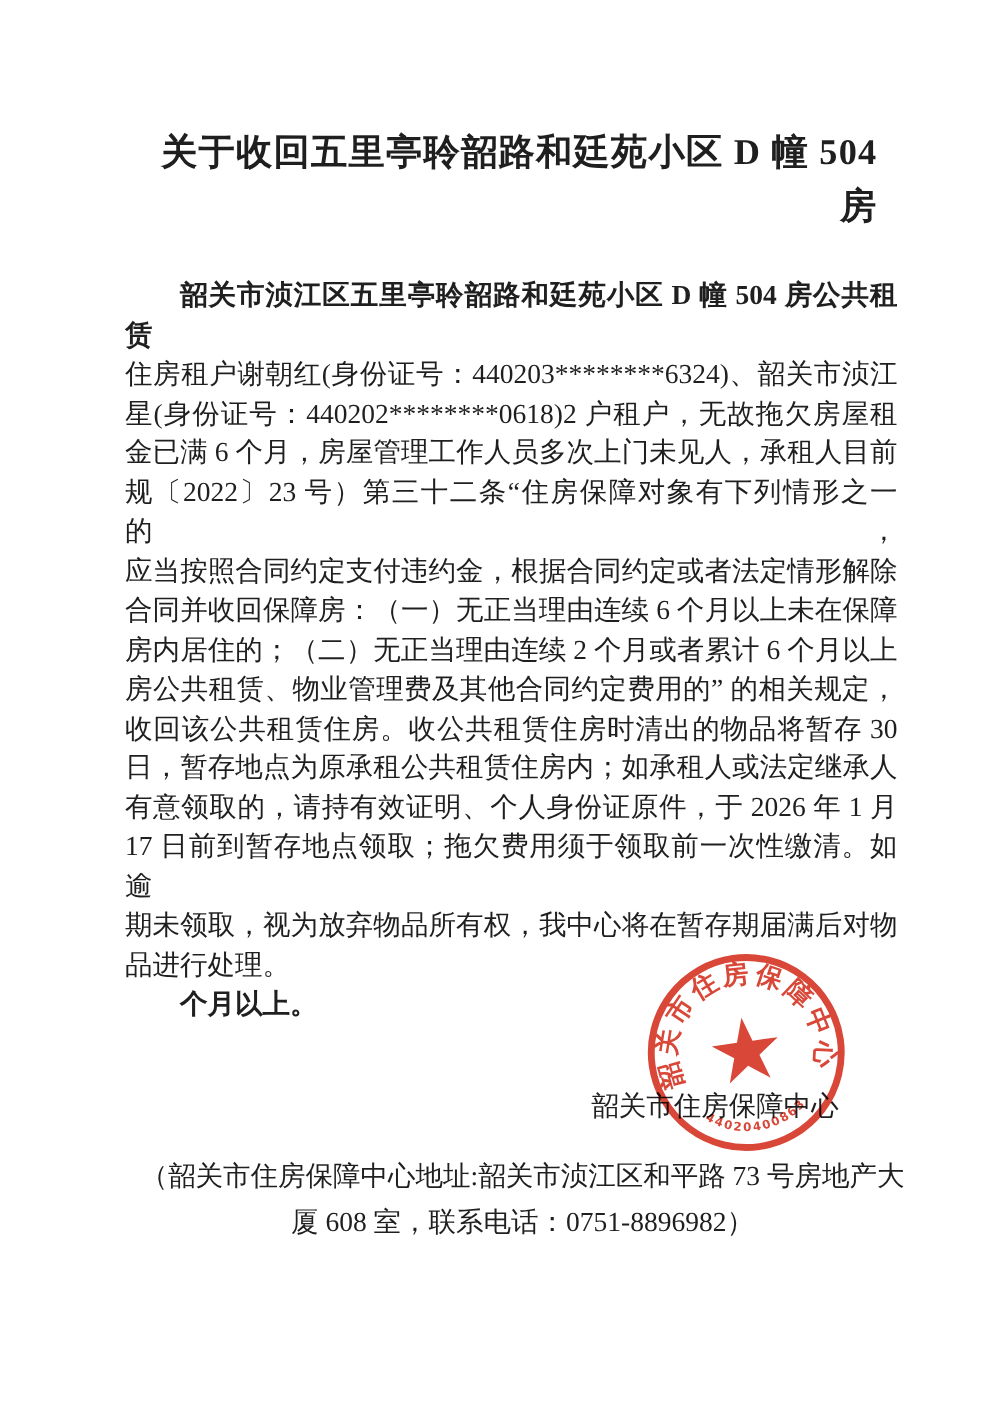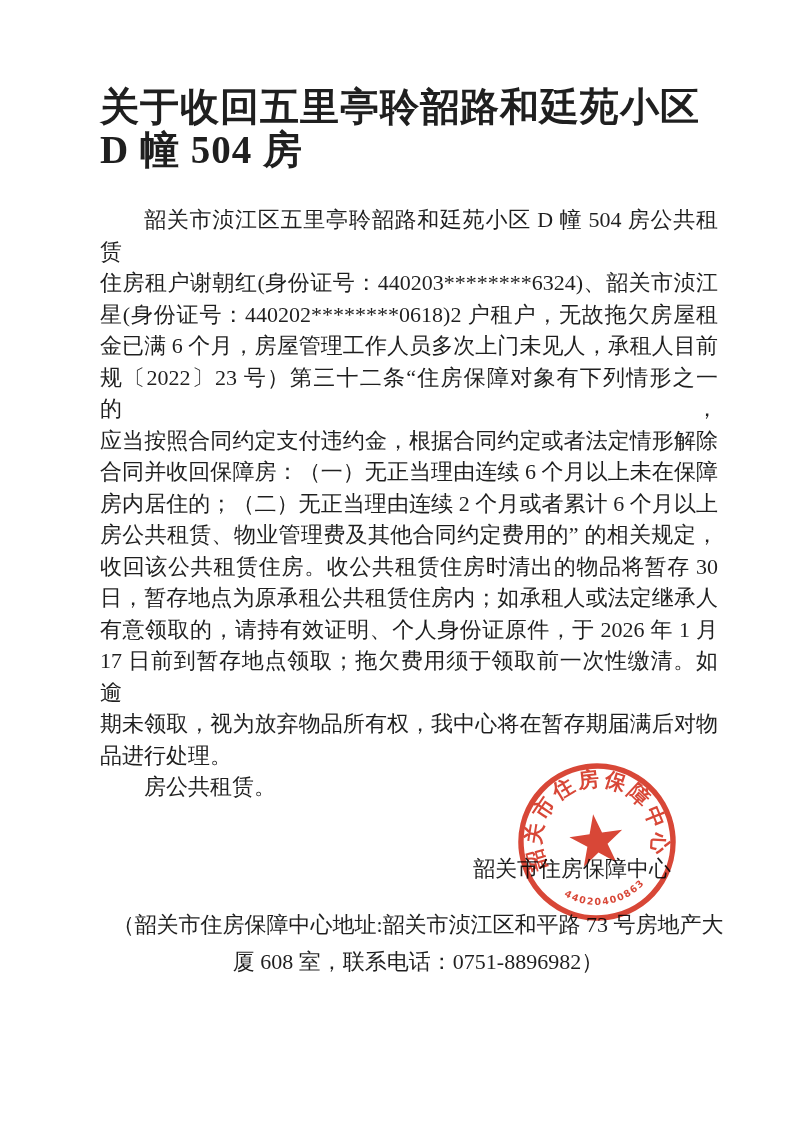--- a/index.html
+++ b/index.html
@@ -13,39 +13,39 @@
     height: 1123px;
     margin: 0 auto;
     background: #ffffff;
     box-sizing: border-box;
     padding: 85px 82px 0 100px;
     font-family: "Liberation Serif", "DejaVu Serif", serif;
     color: #1f1f1f;
     overflow: hidden;
   }
   .title {
-    margin: 0;
-    font-size: 39px;
+    margin: 16px;
+    font-size: 29px;
     line-height: 43px;
     font-weight: bold;
-    text-align: left;
+    text-align: right;
     letter-spacing: 1px;
   }
   .body-block {
     margin-top: 33px;
     font-size: 22px;
     line-height: 31.5px;
   }
   .ln {
     text-align: justify;
     text-align-last: auto;
     white-space: nowrap;
   }
   .ln.j { text-align-last: justify; white-space: normal; }
-  .ln.i { text-indent: 2em; }
+  .ln.i { text-indent: 2em; font-weight: bold; }
   .sign-block {
     margin-top: 48px;
     padding-right: 47px;
     text-align: right;
     font-size: 22px;
     line-height: 35px;
   }
   .contact-block {
     margin: 20px -100px 0 -82px; 
     text-align: center;
@@ -100,21 +100,21 @@
     <div class="ln j">应当按照合同约定支付违约金，根据合同约定或者法定情形解除</div>
     <div class="ln j">合同并收回保障房：（一）无正当理由连续 6 个月以上未在保障</div>
     <div class="ln j">房内居住的；（二）无正当理由连续 2 个月或者累计 6 个月以上</div>
     <div class="ln j">房公共租赁、物业管理费及其他合同约定费用的” 的相关规定，</div>
     <div class="ln j">收回该公共租赁住房。收公共租赁住房时清出的物品将暂存 30</div>
     <div class="ln j">日，暂存地点为原承租公共租赁住房内；如承租人或法定继承人</div>
     <div class="ln j">有意领取的，请持有效证明、个人身份证原件，于 2026 年 1 月</div>
     <div class="ln j">17 日前到暂存地点领取；拖欠费用须于领取前一次性缴清。如逾</div>
     <div class="ln j">期未领取，视为放弃物品所有权，我中心将在暂存期届满后对物</div>
     <div class="ln">品进行处理。</div>
-    <div class="ln i">房公共租赁。</div>
+    <div class="ln i">个月以上。</div>
   </div>
 
   <div class="sign-block">
     <div>韶关市住房保障中心</div>
   </div>
 
   <div class="contact-block">
     <div>（韶关市住房保障中心地址:韶关市浈江区和平路 73 号房地产大</div>
     <div>厦 608 室，联系电话：0751-8896982）</div>
   </div>

